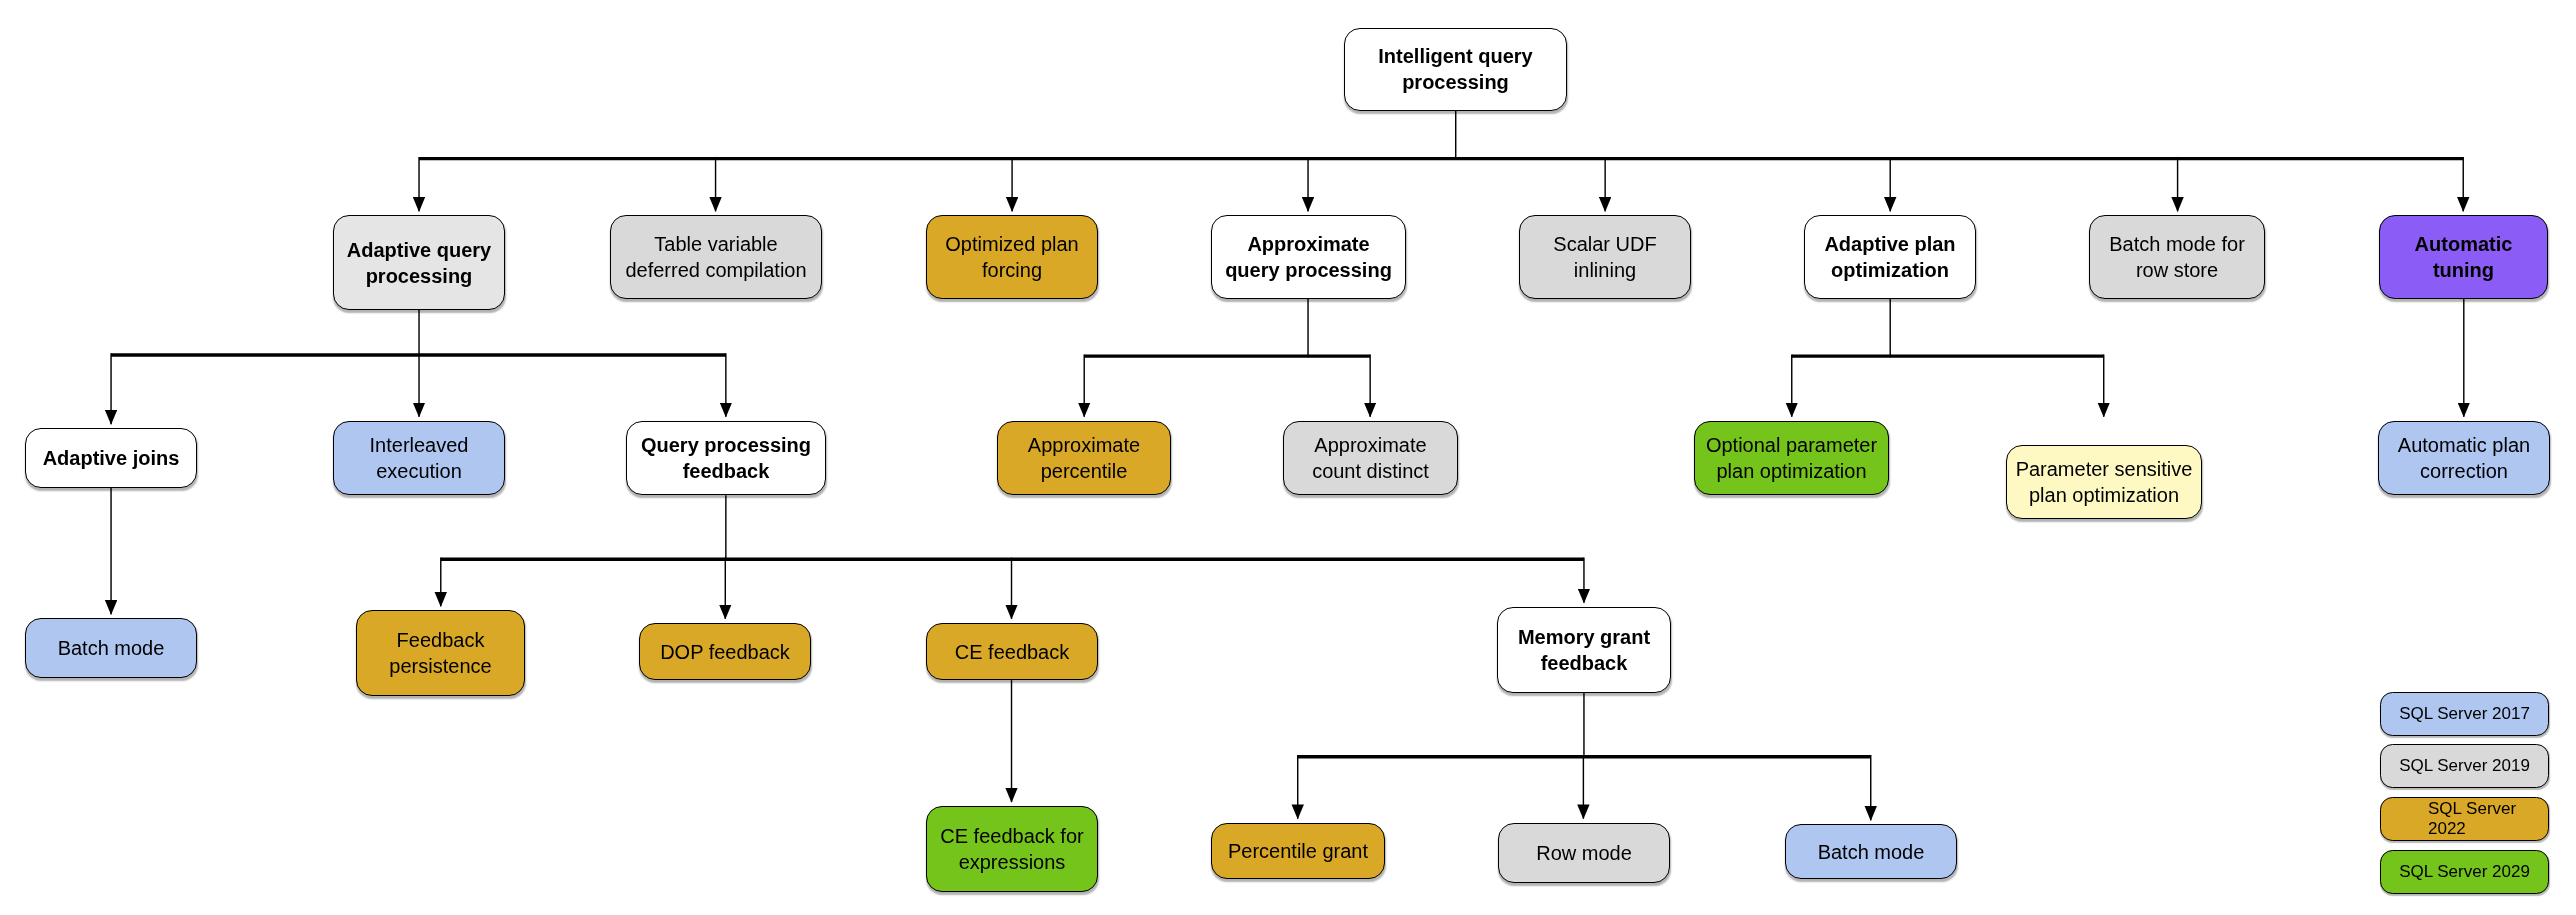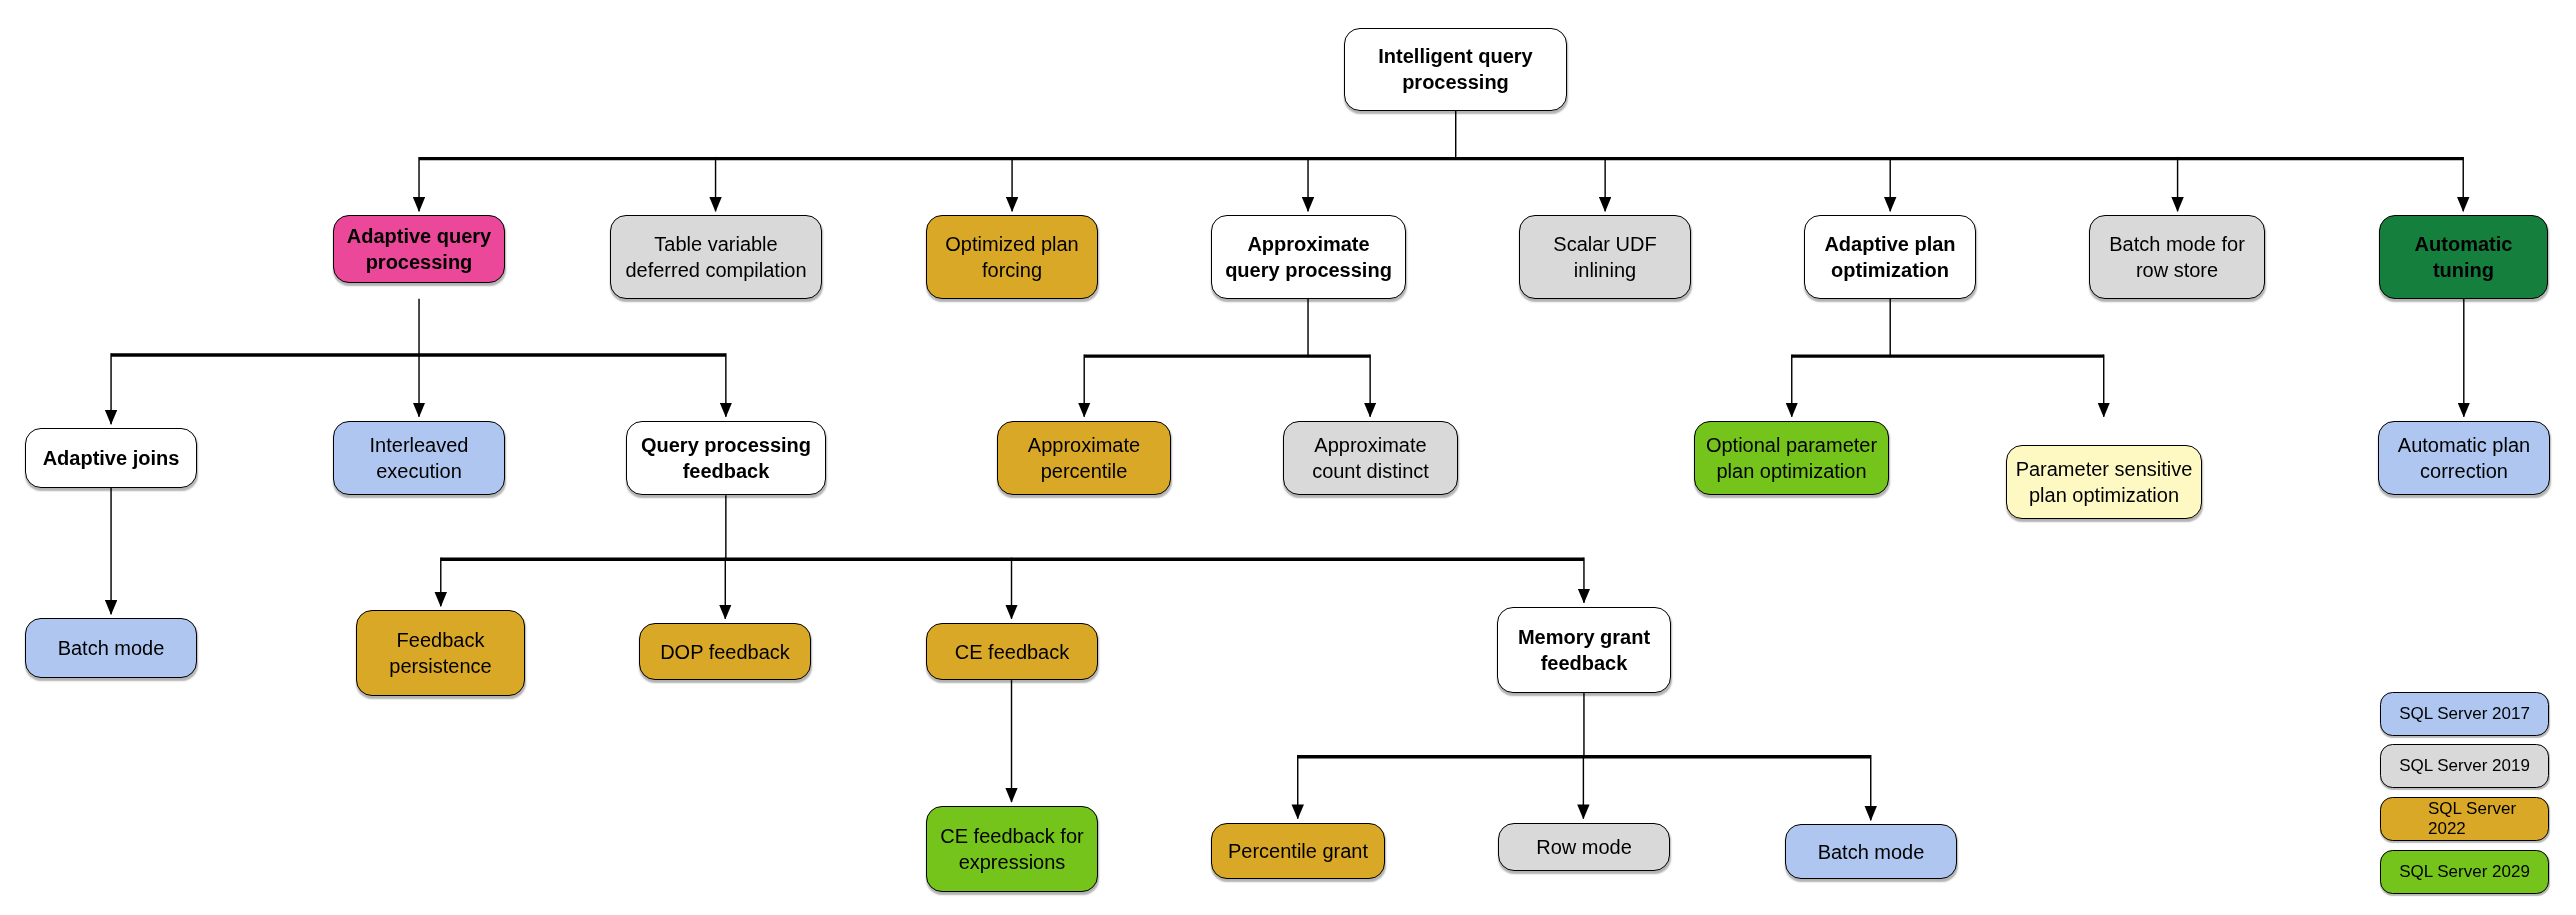--- a/index.html
+++ b/index.html
@@ -72,35 +72,35 @@
       <line x1="1767" y1="1188" x2="1767" y2="1401" stroke="#000000" stroke-width="2.5" marker-end="url(#arrow)"></line>
       <line x1="2767" y1="1210" x2="2767" y2="1324" stroke="#000000" stroke-width="2.5"></line>
       <line x1="2267" y1="1322" x2="3268" y2="1322" stroke="#000000" stroke-width="6"></line>
       <line x1="2267" y1="1319" x2="2267" y2="1430" stroke="#000000" stroke-width="2.5" marker-end="url(#arrow)"></line>
       <line x1="2766" y1="1319" x2="2766" y2="1430" stroke="#000000" stroke-width="2.5" marker-end="url(#arrow)"></line>
       <line x1="3268" y1="1319" x2="3268" y2="1433" stroke="#000000" stroke-width="2.5" marker-end="url(#arrow)"></line>
     </svg>
   <div id="nodes-layer">
       <div class="node bold" style="left: 1344px; top: 27.5px; width: 223px; height: 83px; background: rgb(255, 255, 255);"><span>Intelligent query
 processing</span></div>
-      <div class="node bold" style="left: 333px; top: 215px; width: 172px; height: 68px; background: #ec4899; justify-content: center;"><span>Adaptive query
+      <div class="node bold" style="left: 333px; top: 215px; width: 172px; height: 95px; background: #e5e5e5; justify-content: center;"><span>Adaptive query
 processing</span></div>
       <div class="node" style="left: 610px; top: 215px; width: 212px; height: 84px; background: rgb(217, 217, 217);"><span>Table variable
 deferred compilation</span></div>
       <div class="node" style="left: 926px; top: 215px; width: 172px; height: 84px; background: rgb(217, 168, 39);"><span>Optimized plan
 forcing</span></div>
       <div class="node bold" style="left: 1211px; top: 215px; width: 195px; height: 84px; background: rgb(255, 255, 255);"><span>Approximate
 query processing</span></div>
       <div class="node" style="left: 1519px; top: 215px; width: 172px; height: 84px; background: rgb(217, 217, 217);"><span>Scalar UDF
 inlining</span></div>
       <div class="node bold" style="left: 1804px; top: 215px; width: 172px; height: 84px; background: rgb(255, 255, 255);"><span>Adaptive plan
 optimization</span></div>
       <div class="node" style="left: 2089px; top: 215px; width: 176px; height: 84px; background: rgb(217, 217, 217);"><span>Batch mode for
 row store</span></div>
-      <div class="node bold" style="left: 2379px; top: 215px; width: 169px; height: 84px; background: #15803d;"><span>Automatic
+      <div class="node bold" style="left: 2379px; top: 215px; width: 169px; height: 84px; background: #8b5cf6;"><span>Automatic
 tuning</span></div>
       <div class="node bold" style="left: 25px; top: 428px; width: 172px; height: 60px; background: rgb(255, 255, 255);"><span>Adaptive joins</span></div>
       <div class="node" style="left: 333px; top: 421px; width: 172px; height: 74px; background: rgb(174, 198, 240);"><span>Interleaved
 execution</span></div>
       <div class="node bold" style="left: 626px; top: 421px; width: 200px; height: 74px; background: rgb(255, 255, 255);"><span>Query processing
 feedback</span></div>
       <div class="node" style="left: 997px; top: 421px; width: 174px; height: 74px; background: rgb(217, 168, 39);"><span>Approximate
 percentile</span></div>
       <div class="node" style="left: 1283px; top: 421px; width: 175px; height: 74px; background: rgb(217, 217, 217);"><span>Approximate
 count distinct</span></div>
@@ -113,21 +113,21 @@
       <div class="node" style="left: 25px; top: 618px; width: 172px; height: 60px; background: rgb(174, 198, 240);"><span>Batch mode</span></div>
       <div class="node" style="left: 356px; top: 610px; width: 169px; height: 86px; background: rgb(217, 168, 39);"><span>Feedback
 persistence</span></div>
       <div class="node" style="left: 639px; top: 623px; width: 172px; height: 57px; background: rgb(217, 168, 39);"><span>DOP feedback</span></div>
       <div class="node" style="left: 926px; top: 623px; width: 172px; height: 57px; background: rgb(217, 168, 39);"><span>CE feedback</span></div>
       <div class="node bold" style="left: 1497px; top: 607px; width: 174px; height: 86px; background: rgb(255, 255, 255);"><span>Memory grant
 feedback</span></div>
       <div class="node" style="left: 926px; top: 806px; width: 172px; height: 86px; background: rgb(116, 196, 28);"><span>CE feedback for
 expressions</span></div>
       <div class="node" style="left: 1211px; top: 823px; width: 174px; height: 56px; background: rgb(217, 168, 39);"><span>Percentile grant</span></div>
-      <div class="node" style="left: 1498px; top: 823px; width: 172px; height: 48px; background: rgb(217, 217, 217);"><span>Row mode</span></div>
+      <div class="node" style="left: 1498px; top: 823px; width: 172px; height: 60px; background: rgb(217, 217, 217);"><span>Row mode</span></div>
       <div class="node" style="left: 1785px; top: 824px; width: 172px; height: 55px; background: rgb(174, 198, 240);"><span>Batch mode</span></div>
     </div>
   <div id="legend-layer">
       <div class="legend-item" style="left: 2380px; top: 692px; width: 169px; height: 44px; background: rgb(174, 198, 240);">
         <span>SQL Server 2017</span>
       </div>
       <div class="legend-item" style="left: 2380px; top: 744px; width: 169px; height: 44px; background: rgb(217, 217, 217);">
         <span>SQL Server 2019</span>
       </div>
       <div class="legend-item" style="left: 2380px; top: 797px; width: 169px; height: 44px; background: rgb(217, 168, 39); padding-left: 47px;">

